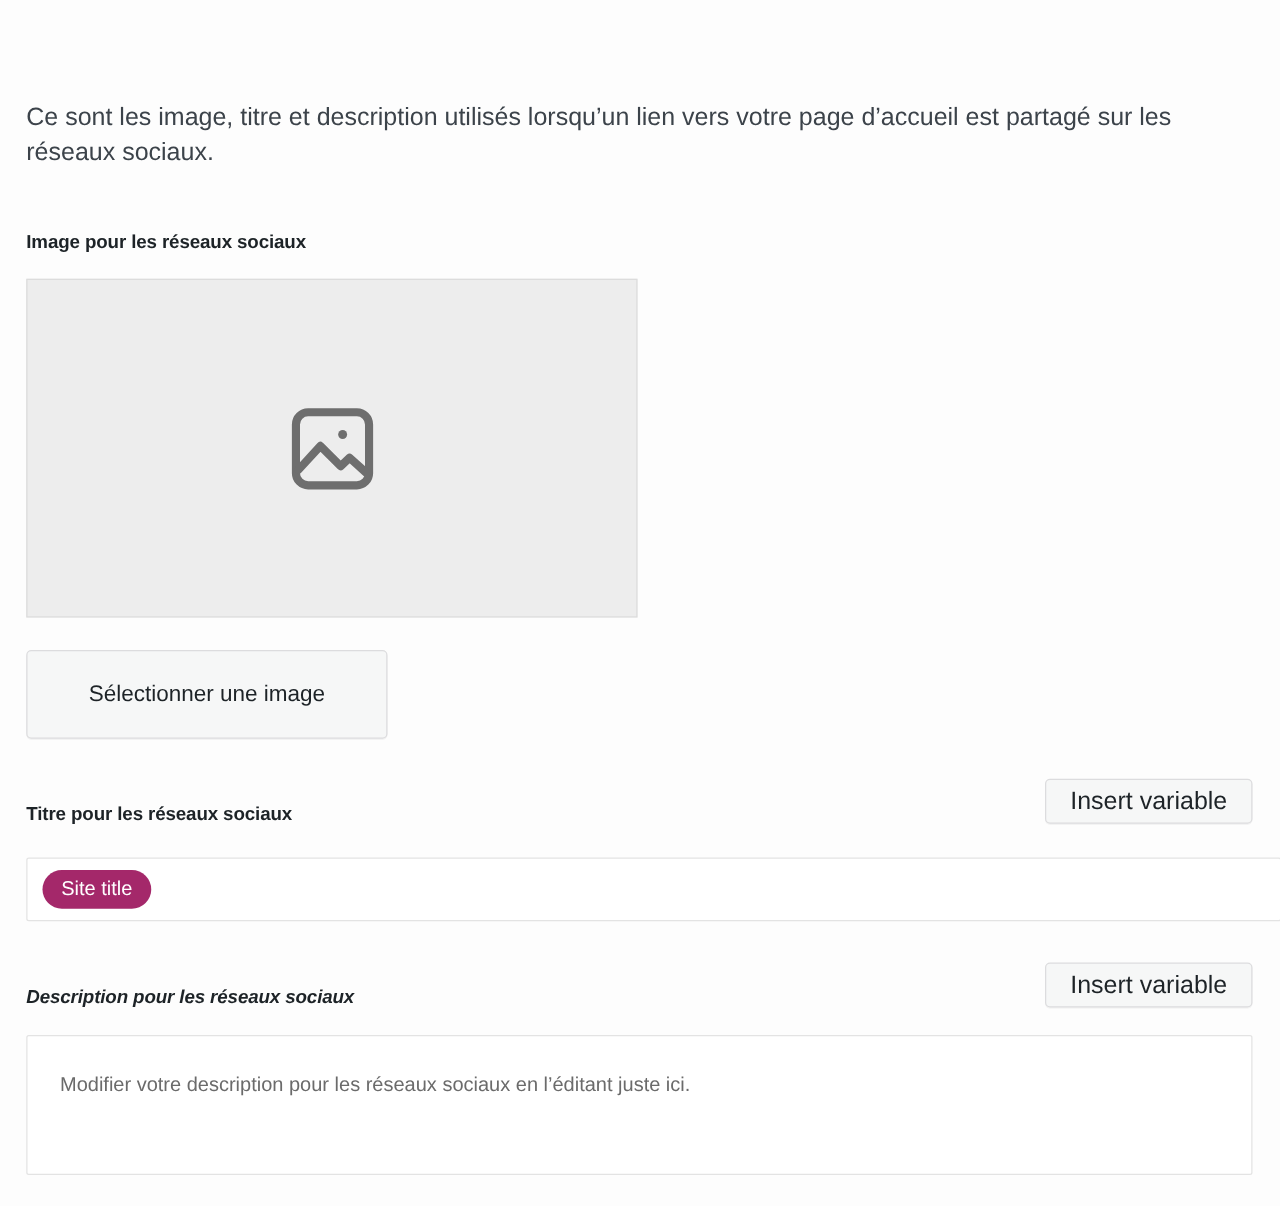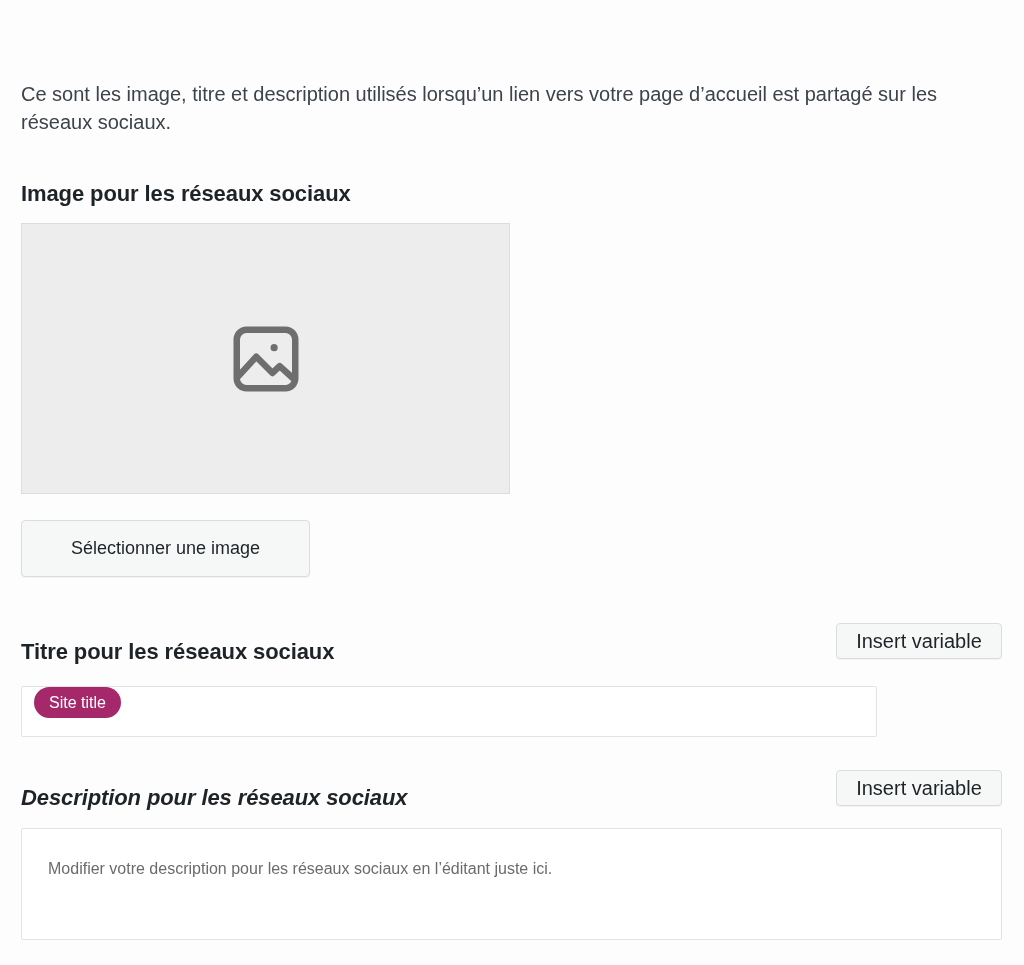--- a/index.html
+++ b/index.html
@@ -45,21 +45,21 @@
     margin: 0;
     font-size: 20px;
     line-height: 28px;
     color: #3c434a;
   }
 
   
   .field-label {
     position: absolute;
     margin: 0;
-    font-size: 22px;
+    font-size: 15px;
     font-weight: 700;
     color: #1d2327;
     line-height: 24px;
     letter-spacing: -0.1px;
   }
   .label-image  { left: 21px; top: 182px; }
   .label-title  { left: 21px; top: 640px; }
   .label-desc   { left: 21px; top: 786px; font-style: italic; }
 
   .image-dropzone {
@@ -93,44 +93,44 @@
     font-family: "Liberation Sans", sans-serif;
     cursor: pointer;
     white-space: nowrap;
     box-shadow: 0 1px 0 rgba(0,0,0,0.04);
   }
 
   .btn-select-image {
     left: 21px;
     top: 520px;
     width: 289px;
-    height: 57px;
+    height: 71px;
     font-size: 18px;
   }
 
   .btn-insert-variable {
     width: 166px;
     height: 36px;
     font-size: 20px;
   }
   .btn-insert-variable.title-var { left: 836px; top: 623px; }
   .btn-insert-variable.desc-var  { left: 836px; top: 770px; }
 
   
   .text-input {
     position: absolute;
     left: 21px;
     top: 686px;
-    width: 856px;
+    width: 1004px;
     height: 51px;
     background: #ffffff;
     border: 1px solid #e3e3e3;
     border-radius: 2px;
     display: flex;
-    align-items: flex-start;
+    align-items: center;
     padding: 0 12px;
   }
 
   .variable-tag {
     display: inline-flex;
     align-items: center;
     height: 31px;
     padding: 0 15px;
     border-radius: 16px;
     background: #a4286a;

